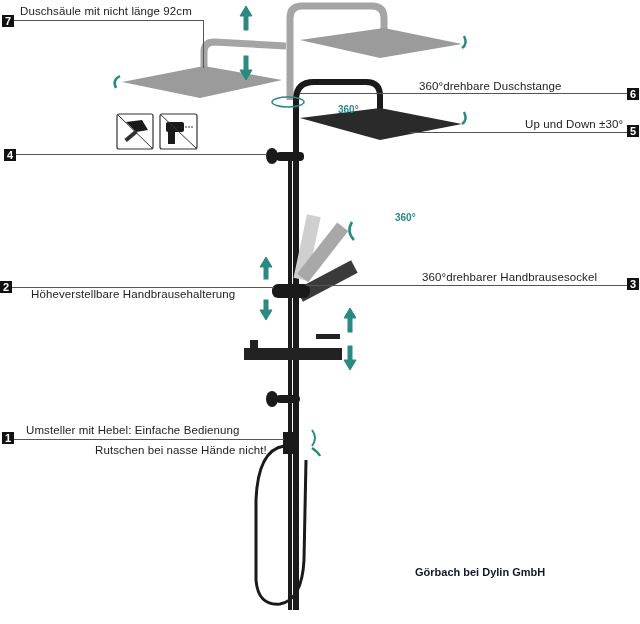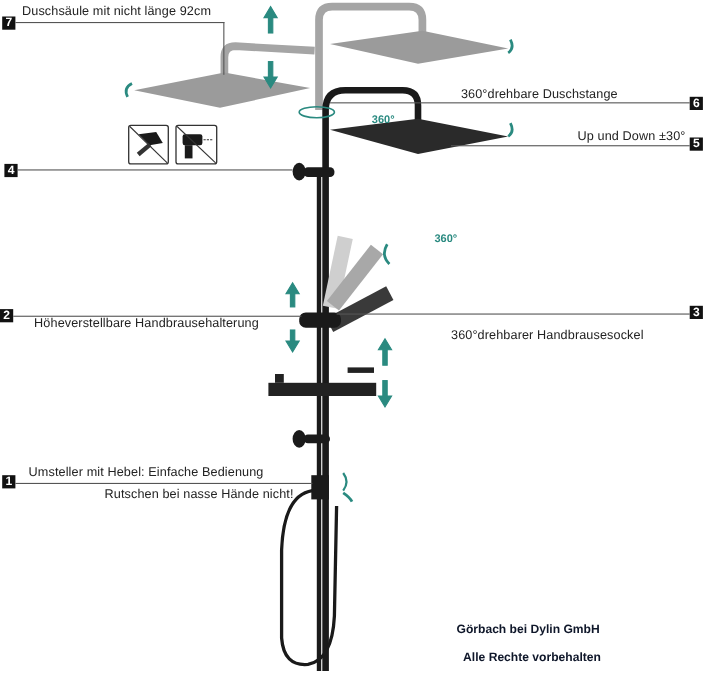--- a/index.html
+++ b/index.html
@@ -105,22 +105,21 @@
 
   <div class="badge" style="left:4px;top:149px;">4</div>
   <div class="leader" style="left:16px;top:154px;width:250px;"></div>
 
   <div class="badge" style="left:0px;top:281px;">2</div>
   <div class="leader" style="left:12px;top:287px;width:262px;"></div>
   <span class="lbl" style="left:31px;top:288px;">Höheverstellbare Handbrausehalterung</span>
 
   <div class="badge" style="left:627px;top:278px;">3</div>
   <div class="leader" style="left:306px;top:285px;width:321px;"></div>
-  <span class="lbl" style="left:410px;top:271px;margin-top:28px;">360°drehbarer Handbrausesockel</span>
+  <span class="lbl" style="left:422px;top:271px;">360°drehbarer Handbrausesockel</span>
 
   <div class="badge" style="left:2px;top:432px;">1</div>
   <div class="leader" style="left:14px;top:439px;width:270px;"></div>
   <span class="lbl" style="left:26px;top:424px;">Umsteller mit Hebel: Einfache Bedienung</span>
   <span class="lbl" style="left:47px;top:444px;padding-left:48px;">Rutschen bei nasse Hände nicht!</span>
 
   <span class="copy" style="left:415px;top:566px;">Görbach bei Dylin GmbH</span>
-  <span class="copy" style="left:421px;top:592px;">Alle Rechte vorbehalten</span>
 </div>
 
 </body></html>

